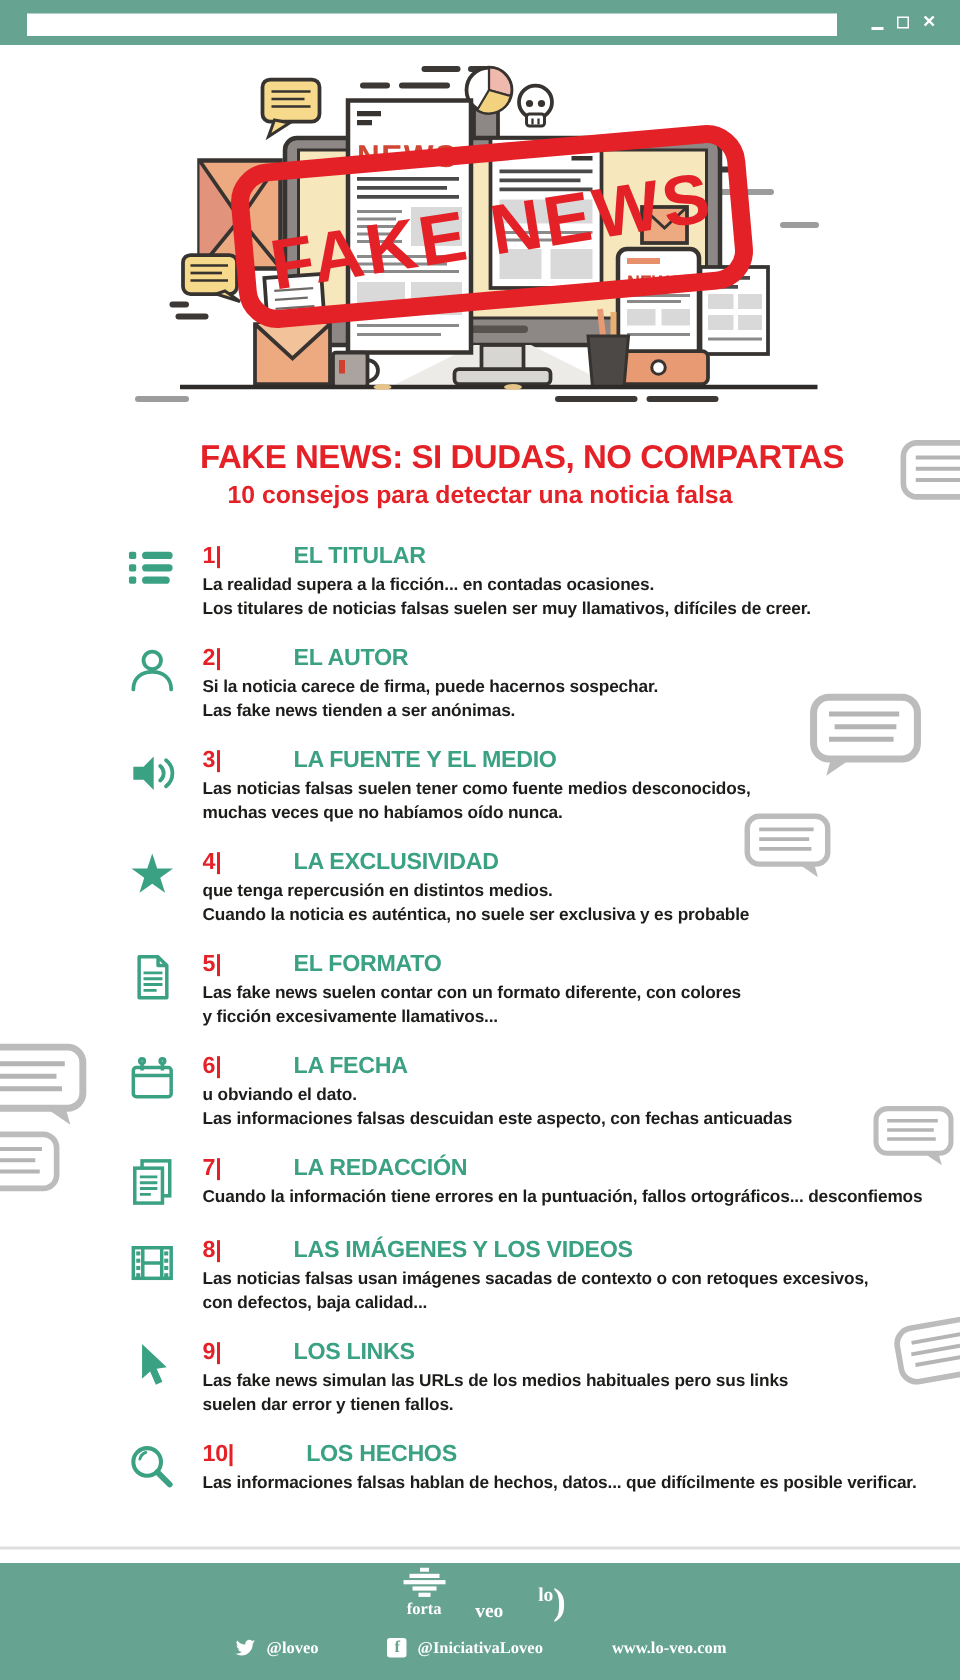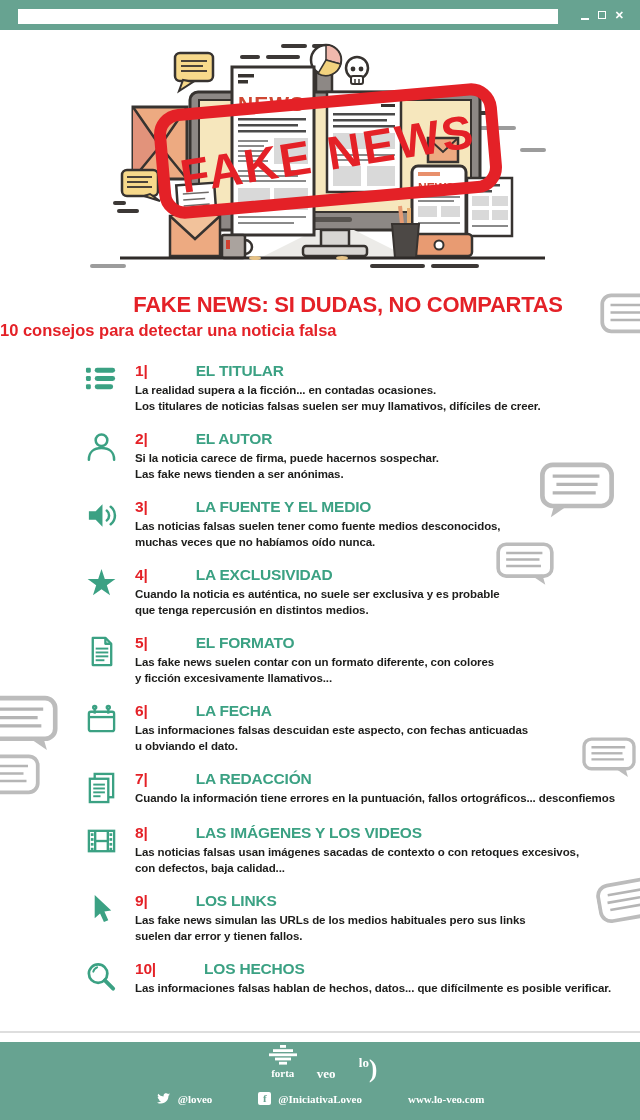--- a/index.html
+++ b/index.html
@@ -11,21 +11,21 @@
         border:none;outline:none;font-size:10px;padding:0 6px;box-sizing:border-box;}
   .winctl{position:absolute;right:16px;top:8px;display:flex;align-items:center;gap:9px;height:14px;}
   .ctl-min{width:8px;height:2px;background:#ffffff;margin-top:7px;}
   .ctl-max{width:8px;height:8px;border:1.5px solid #ffffff;box-sizing:border-box;}
   .ctl-close{color:#ffffff;font-size:11px;line-height:11px;font-weight:bold;}
   
   .illu{position:absolute;left:90px;top:38px;}
   
   .title{position:absolute;left:0;top:292px;width:640px;text-align:center;
          color:#e42127;font-size:22px;font-weight:bold;letter-spacing:-0.3px;margin-left:28px;}
-  .subtitle{position:absolute;left:0;top:321px;width:640px;text-align:left;
+  .subtitle{position:absolute;left:0;top:321px;width:640px;text-align:center;
          color:#e42127;font-size:16.5px;font-weight:bold;}
   
   .tips{position:absolute;left:85px;top:362px;width:535px;}
   .tip{display:flex;margin-bottom:16px;}
   .tip-icon{width:33px;flex:0 0 33px;margin-right:17px;padding-top:1px;}
   .tip-text{flex:1;}
   .tip-head{font-size:15.5px;font-weight:bold;letter-spacing:-0.2px;margin-bottom:3px;}
   .tip-num{color:#e42127;}
   .tip-title{color:#3ba183;padding-left:44px;}
   .tip-line{font-size:11.5px;line-height:15.5px;font-weight:bold;color:#1d1d1b;
@@ -309,22 +309,22 @@
     </div>
 
     <div class="tip">
       <div class="tip-icon">
         <svg width="33" height="33" viewBox="0 0 34 34">
           <polygon points="17,2 20.4,12.3 31.3,12.4 22.5,18.8 25.8,29.1 17,22.8 8.2,29.1 11.5,18.8 2.7,12.4 13.6,12.3" fill="#3ba183"></polygon>
         </svg>
       </div>
       <div class="tip-text">
         <div class="tip-head"><span class="tip-num">4|</span> <span class="tip-title">LA EXCLUSIVIDAD</span></div>
+        <div class="tip-line">que tenga repercusión en distintos medios.</div>
         <div class="tip-line">Cuando la noticia es auténtica, no suele ser exclusiva y es probable</div>
-        <div class="tip-line">que tenga repercusión en distintos medios.</div>
       </div>
     </div>
 
     <div class="tip">
       <div class="tip-icon">
         <svg width="33" height="33" viewBox="0 0 34 34" fill="none" stroke="#3ba183" stroke-width="2.4" stroke-linejoin="round">
           <path d="M8 3 h13 l6 6 v22 h-19 Z"></path>
           <path d="M21 3 v6 h6"></path>
           <g stroke-width="2">
               <line x1="11" y1="14" x2="24" y2="14"></line>
@@ -347,22 +347,22 @@
           <rect x="4" y="9" width="26" height="20" rx="2"></rect>
           <line x1="4" y1="14.5" x2="30" y2="14.5"></line>
           <line x1="10" y1="5" x2="10" y2="11"></line>
             <line x1="24" y1="5" x2="24" y2="11"></line>
           <circle cx="10" cy="4.5" r="1.6"></circle>
             <circle cx="24" cy="4.5" r="1.6"></circle>
         </svg>
       </div>
       <div class="tip-text">
         <div class="tip-head"><span class="tip-num">6|</span> <span class="tip-title">LA FECHA</span></div>
+        <div class="tip-line">u obviando el dato.</div>
         <div class="tip-line">Las informaciones falsas descuidan este aspecto, con fechas anticuadas</div>
-        <div class="tip-line">u obviando el dato.</div>
       </div>
     </div>
 
     <div class="tip">
       <div class="tip-icon">
         <svg width="33" height="33" viewBox="0 0 34 34" fill="none" stroke="#3ba183" stroke-width="2.4">
           <rect x="10" y="3" width="19" height="24"></rect>
           <rect x="5" y="8" width="19" height="24" fill="#ffffff"></rect>
           <g stroke-width="2">
               <line x1="8.5" y1="14" x2="20.5" y2="14"></line>

